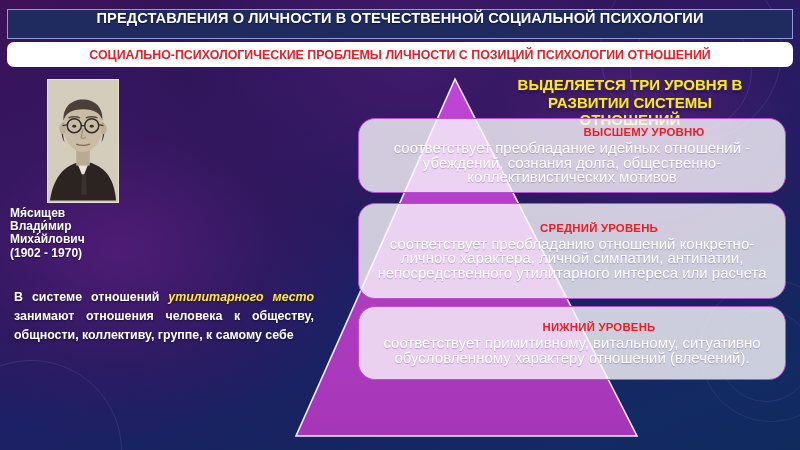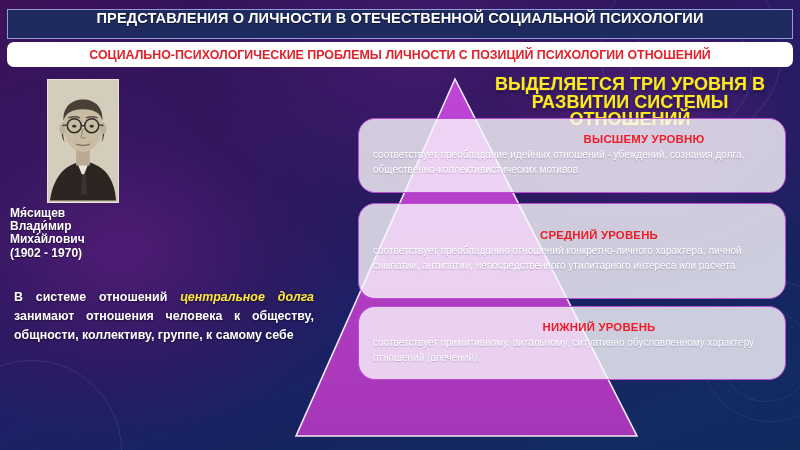--- a/index.html
+++ b/index.html
@@ -72,39 +72,39 @@
     text-align:justify;text-shadow:0 1px 2px rgba(0,0,0,.55);
   }
   .left-para .hl{color:#ffe93d;font-style:italic;}
 
   
   .pyramid{position:absolute;left:0;top:0;width:800px;height:450px;pointer-events:none;}
 
   
   .yellow-head{
     position:absolute;left:480px;top:76px;width:300px;text-align:center;
-    color:#ffe81f;font-size:18px;font-weight:bold;line-height:17.5px;
+    color:#ffe81f;font-size:15px;font-weight:bold;line-height:17.5px;
     text-shadow:-1px -1px 0 #3a2560, 1px -1px 0 #3a2560, -1px 1px 0 #3a2560,
                 1px 1px 0 #3a2560, 0 2px 3px rgba(0,0,0,.55);
   }
 
   
   .lvl{
     position:absolute;left:358px;width:428px;
     border:1.5px solid #b84fd4;border-radius:17px;box-sizing:border-box;
     background:rgba(250,248,252,0.80);
     display:flex;flex-direction:column;align-items:center;justify-content:center;
     padding:6px 14px;
   }
   .lvl .lbl{
     color:#ee1c24;font-size:11.4px;font-weight:bold;text-align:center;
     margin-bottom:3px;letter-spacing:.2px;padding-left:24px;
   }
   .lvl .body{
-    color:#ffffff;font-size:10px;line-height:14.6px;
+    color:#ffffff;font-size:15px;line-height:14.6px;text-align:center;
     text-shadow:0 1px 1px rgba(80,60,110,.35);
   }
   #lvl-top{top:118px;height:75px;}
   #lvl-mid{top:203px;height:96px;}
   #lvl-bot{top:306px;height:74px;}
   #lvl-top .lbl{margin-left:120px;}
   #lvl-mid .lbl{margin-left:30px;}
   #lvl-bot .lbl{margin-left:30px;}
 </style>
 </head>
@@ -174,21 +174,21 @@
   </div>
 
   <div class="caption">
     <div>Мя́сищев</div>
     <div>Влади́мир</div>
     <div>Миха́йлович</div>
     <div>(1902 - 1970)</div>
   </div>
 
   <div class="left-para">
-    <span>В системе отношений </span><span class="hl">центральное долга</span><span> занимают отношения человека к обществу, общности, коллективу, группе, к самому себе</span>
+    <span>В системе отношений </span><span class="hl">утилитарного место</span><span> занимают отношения человека к обществу, общности, коллективу, группе, к самому себе</span>
   </div>
 
   <div class="yellow-head">
     <div>ВЫДЕЛЯЕТСЯ ТРИ УРОВНЯ В</div>
     <div>РАЗВИТИИ СИСТЕМЫ</div>
     <div>ОТНОШЕНИЙ</div>
   </div>
 
   <div class="lvl" id="lvl-top">
     <div class="lbl">ВЫСШЕМУ УРОВНЮ</div>

